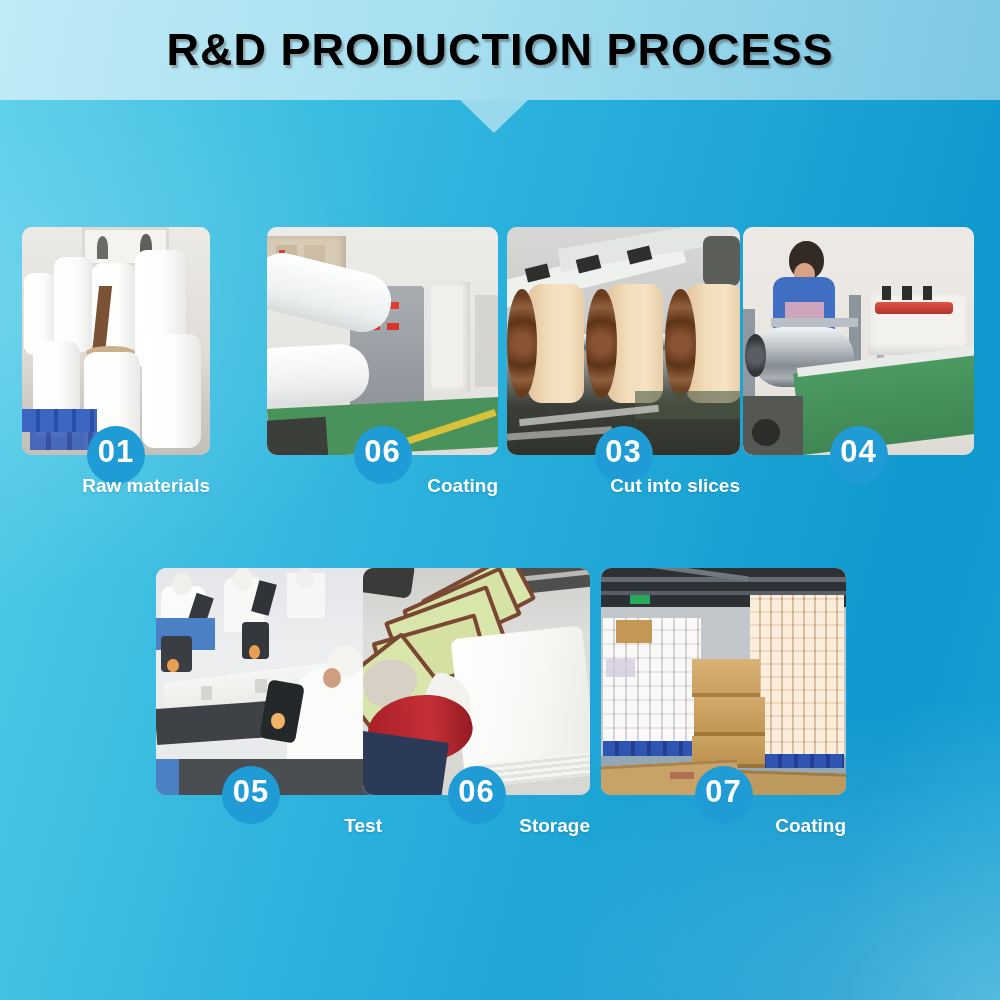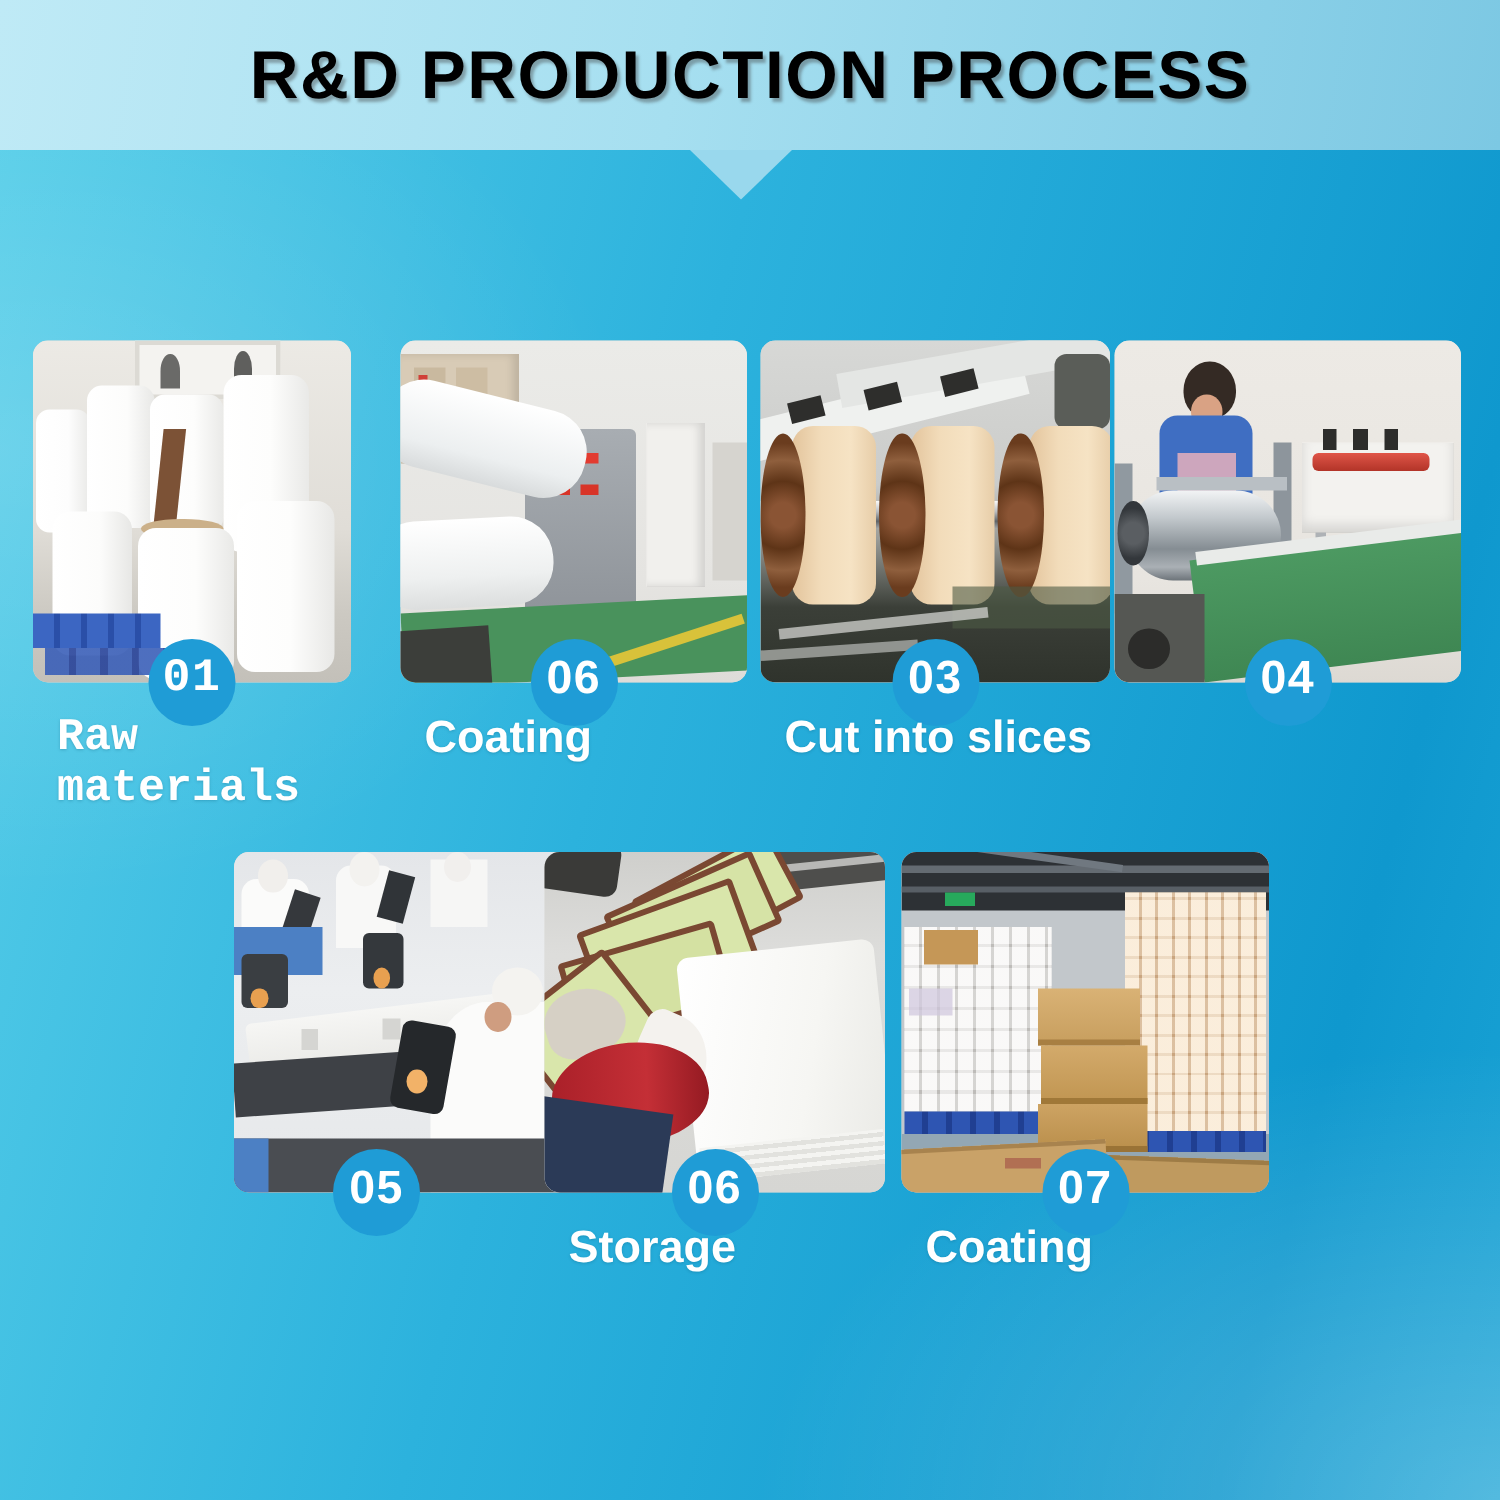--- a/index.html
+++ b/index.html
@@ -17,36 +17,36 @@
     text-shadow:2px 3px 2px rgba(60,60,60,0.4);}
   .pointer{position:absolute;left:460px;top:100px;width:0;height:0;
     border-left:34px solid transparent;border-right:34px solid transparent;
     border-top:33px solid #99d8ed;}
   .card{position:absolute;}
   .ph{position:relative;width:100%;border-radius:10px;overflow:hidden;background:#dcdcd8;}
   .ph i{position:absolute;display:block;}
   .badge{position:absolute;width:58px;height:58px;border-radius:50%;background:#1f9cd6;
     left:50%;transform:translateX(-50%);display:flex;align-items:center;justify-content:center;}
   .badge span{color:#fff;font-size:31px;font-weight:bold;letter-spacing:1px;padding-bottom:6px;}
-  .label{position:absolute;left:16px;width:100%;text-align:left;color:#fff;
-    font-size:30px;font-weight:bold;text-shadow:0 1px 2px rgba(0,70,100,0.25);}
+  .label{position:absolute;left:0;width:100%;text-align:right;color:#fff;
+    font-size:19px;font-weight:bold;text-shadow:0 1px 2px rgba(0,70,100,0.25);}
   .r1 .ph{height:228px;} .r1 .badge{top:199px;} .r1 .label{top:248px;}
   .r2 .ph{height:227px;} .r2 .badge{top:198px;} .r2 .label{top:247px;}
 </style>
 </head>
 <body>
 
 <div class="canvas">
 
   <div class="banner">
     <h1>R&amp;D PRODUCTION PROCESS</h1>
   </div>
   <div class="pointer"></div>
 
-  <div class="card r1" style="left:22px;top:227px;width:212px;font-family:Liberation Mono, monospace;">
+  <div class="card r1" style="left:22px;top:227px;width:188px;">
     <div class="ph" title="Jumbo rolls of white paper stacked on blue pallets in a workshop">
       <i style="left:0;top:0;width:100%;height:100%;background:linear-gradient(to bottom,#eceae5 0%,#e0ddd7 55%,#ccc9c2 80%,#c3c0b9 100%)"></i>
       <i style="left:32%;top:0;width:46%;height:17%;background:#f4f3f0;box-shadow:inset 0 0 0 3px #dcdad4"></i>
       <i style="left:40%;top:4%;width:6%;height:10%;background:#6a6a68;border-radius:50% 50% 0 0"></i>
       <i style="left:63%;top:3%;width:6%;height:11%;background:#5f5f5d;border-radius:50% 50% 0 0"></i>
       <i style="left:1%;top:20%;width:17%;height:36%;background:linear-gradient(to right,#ffffff 0%,#fdfdfd 60%,#e9e9e7 100%);border-radius:9px"></i>
       <i style="left:17%;top:13%;width:21%;height:42%;background:linear-gradient(to right,#ffffff 0%,#fcfcfb 60%,#e8e8e6 100%);border-radius:10px"></i>
       <i style="left:37%;top:16%;width:23%;height:40%;background:linear-gradient(to right,#ffffff 0%,#fdfdfc 60%,#eaeae8 100%);border-radius:10px"></i>
       <i style="left:60%;top:10%;width:27%;height:52%;background:linear-gradient(to right,#ffffff 0%,#fdfdfc 55%,#e9e9e7 100%);border-radius:12px"></i>
       <i style="left:39%;top:26%;width:7%;height:34%;background:#7c5236;transform:skewX(-6deg)"></i>
@@ -168,20 +168,21 @@
       <i style="left:76%;top:34%;width:15%;height:14%;background:#f4f3f0;border-radius:50%"></i>
       <i style="left:74%;top:44%;width:8%;height:9%;background:#cf9d80;border-radius:50%"></i>
       <i style="left:48%;top:50%;width:16%;height:26%;background:#25282b;transform:rotate(10deg);border-radius:6px"></i>
       <i style="left:51%;top:64%;width:6%;height:7%;background:#f2b268;border-radius:50%"></i>
       <i style="left:0;top:84%;width:100%;height:16%;background:#4a4d52"></i>
       <i style="left:0;top:84%;width:10%;height:16%;background:#4c80c4"></i>
     </div>
     <div class="badge">
         <span>05</span>
       </div>
+    <div class="label">Test</div>
   </div>
 
   <div class="card r2" style="left:363px;top:568px;width:227px;">
     <div class="ph" title="Gloved worker packing white sheets with green instruction leaflets">
       <i style="left:0;top:0;width:100%;height:100%;background:linear-gradient(to bottom,#cfcfcc 0%,#dddddb 30%,#d6d6d3 100%)"></i>
       <i style="left:-4%;top:-4%;width:26%;height:16%;background:#3a3a38;transform:rotate(8deg);border-radius:8px"></i>
       <i style="left:62%;top:-4%;width:40%;height:14%;background:#4e4e4c;transform:rotate(-6deg)"></i>
       <i style="left:70%;top:2%;width:30%;height:2%;background:#b8b8b6;transform:rotate(-6deg)"></i>
       <i style="left:28%;top:2%;width:42%;height:20%;background:#d9e6ab;border:4px solid #7a4832;border-radius:3px;transform:rotate(-28deg)"></i>
       <i style="left:20%;top:8%;width:44%;height:20%;background:#d6e3a6;border:4px solid #7a4832;border-radius:3px;transform:rotate(-24deg)"></i>

